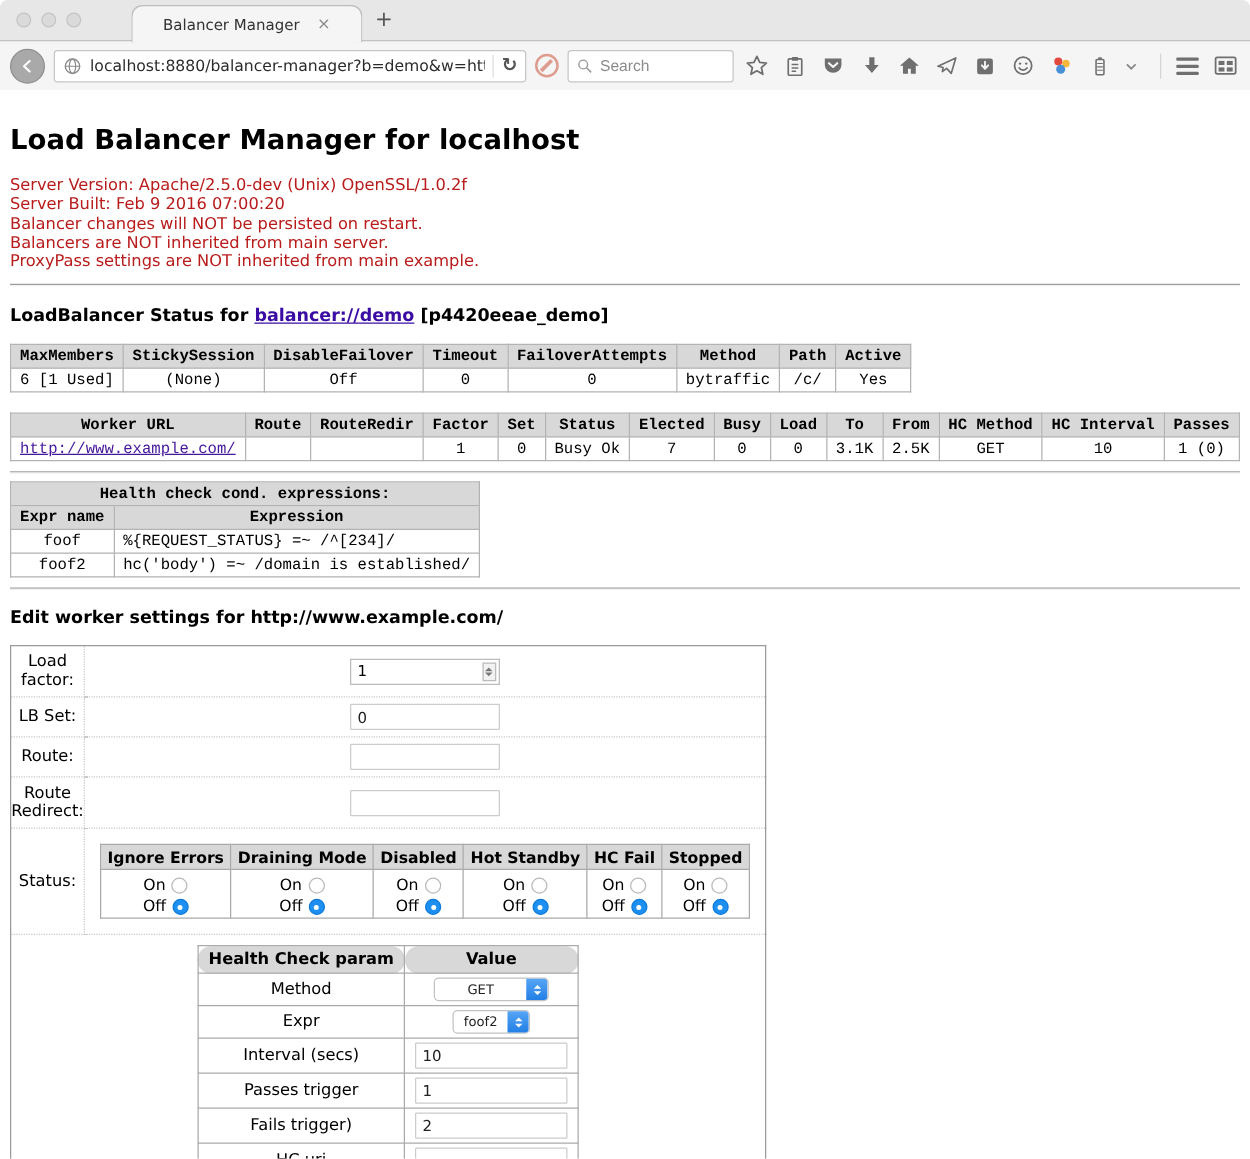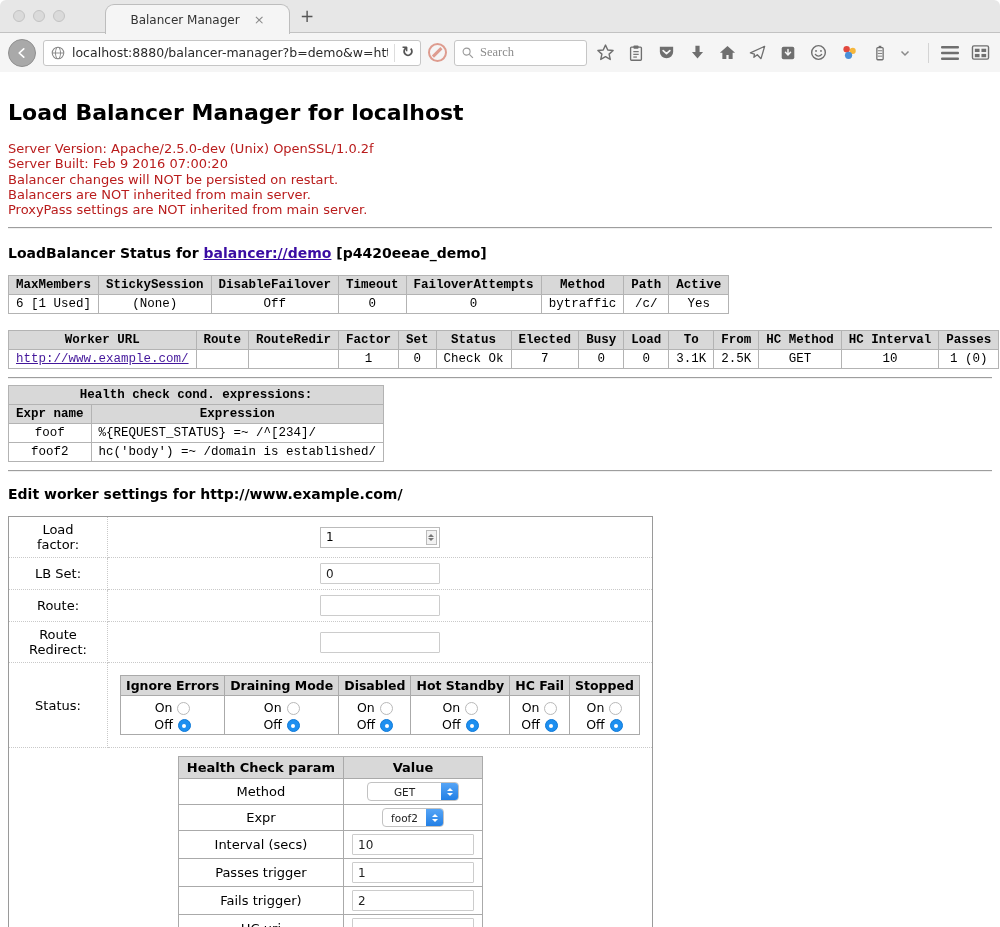--- a/index.html
+++ b/index.html
@@ -22,21 +22,21 @@
               display:flex; align-items:center; justify-content:center; }
   .urlbar { width:378px; min-width:378px; height:26px; background:#fff; border:1px solid #c6c6c6; border-radius:3px;
             display:flex; align-items:center; padding:0 6px; gap:6px; }
   .url-text { flex:1; font-size:12.5px; color:#2b2b2b; white-space:nowrap; overflow:hidden; }
   .url-div { width:1px; height:18px; background:#ddd; }
   .reload { font-size:15px; color:#555; font-weight:bold; line-height:1; }
   .block-icon { width:19px; height:19px; min-width:19px; border:2.5px solid #dc9384; border-radius:50%; position:relative; opacity:.9; }
   .block-icon::after { content:""; position:absolute; left:1px; top:6px; width:12px; height:2.5px; background:#dc9384; transform:rotate(-45deg); }
   .searchbar { width:133px; min-width:133px; height:26px; background:#fff; border:1px solid #c6c6c6; border-radius:3px;
                display:flex; align-items:center; padding:0 6px; gap:5px; }
-  .searchbar input { border:none; outline:none; width:90px; font-size:12.5px; font-family:Liberation Serif, serif; color:#333; background:transparent; }
+  .searchbar input { border:none; outline:none; width:90px; font-size:12.5px; font-family:Liberation Sans, sans-serif; color:#333; background:transparent; }
   .searchbar input::placeholder { color:#8c8c8c; }
   .tool-icon { width:24px; height:24px; display:flex; align-items:center; justify-content:center; }
   .flexspace { flex:1; }
   .nav-div { width:1px; height:20px; background:#d4d4d4; margin:0 2px; }
 
   
   .content { padding:0 8px; }
   h1 { font-size:22px; font-weight:bold; color:#000; margin:28px 0 16px; }
   .info { font-size:13px; color:#b91c1c; line-height:15.3px; }
   hr { border:none; height:2px; border-top:1px solid #9e9e9e; border-bottom:1px solid #f0f0f0; margin:10px 0 0; }
@@ -48,21 +48,21 @@
   table.data th, table.data td { border:1px solid #b3b3b3; padding:2px 7px; text-align:center; white-space:nowrap; }
   table.data th { background:#d8d8d8; }
   table.data td { background:#fff; }
 
   .balancer-table { min-width:612px; }
   .worker-table { width:960px; }
   .expr-table td.expr-val { text-align:left;border-radius:10px; }
 
   
   .form-table { border-collapse:collapse; width:564px; font-size:13px; margin-top:14px; border:1px solid #9a9a9a; }
-  .form-table > tbody > tr > td { border:1px dotted #c9c9c9; padding:5px 20px; text-align:center; vertical-align:middle; }
+  .form-table > tbody > tr > td { border:1px dotted #c9c9c9; padding:5px 0; text-align:center; vertical-align:middle; }
   .label-cell { width:100px; font-size:13px; }
 
   .text-input { width:120px; height:21px; border:1px solid #ccc; border-radius:1px; font-size:12px; padding:1px 5px;
                 font-family:inherit; color:#222; background:#fff; }
   .num-input { display:inline-flex; width:120px; height:21px; border:1px solid #bbb; background:#fff; align-items:center;
                justify-content:space-between; padding:0 2px 0 5px; font-size:12px; }
   .stepper { width:11px; height:15px; border:1px solid #bbb; background:#f2f2f2; display:flex; flex-direction:column;
              align-items:center; justify-content:center; gap:1px; }
   .stepper i { width:0; height:0; border-left:3px solid transparent; border-right:3px solid transparent; }
   .stepper .up { border-bottom:3px solid #777; }
@@ -71,21 +71,21 @@
   .status-table { border-collapse:collapse; width:100%; font-size:12.5px; }
   .status-table th, .status-table td { border:1px solid #aaa; padding:2px 5px; text-align:center; }
   .status-table th { background:#d8d8d8; white-space:nowrap; }
   .radio-line { display:flex; align-items:flex-end; justify-content:center; gap:5px; height:17px; }
   .radio { display:inline-block; width:13px; height:13px; border-radius:50%; background:#fff; border:1px solid #b9b9b9; }
   .radio.checked { background:#1d8ff0; border-color:#0f7ad8; position:relative; }
   .radio.checked::after { content:""; position:absolute; left:3.5px; top:3.5px; width:4px; height:4px; border-radius:50%; background:#fff; }
 
   .hc-table { border-collapse:collapse; font-size:13px; margin:0 auto; }
   .hc-table th, .hc-table td { border:1px solid #aaa; padding:3px 8px; text-align:center; }
-  .hc-table th { background:#d8d8d8; white-space:nowrap; }
+  .hc-table th { background:#d8d8d8; white-space:nowrap;border-radius:11px; }
   .hc-table .val-cell { width:136px; }
   .hc-table .text-input { width:122px; text-align:left; }
 
   .mac-select { display:inline-flex; height:19px; border:1px solid #c2c2c2; border-radius:4px; background:#fff;
                 align-items:center; overflow:hidden; font-size:10.5px; color:#222; }
   .mac-select .sel-text { padding:0 8px; flex:1; text-align:center; }
   .mac-select .sel-cap { width:17px; height:19px; background:linear-gradient(#59a7f7,#1f7de4); display:flex; flex-direction:column;
                          align-items:center; justify-content:center; gap:2px; }
   .sel-cap i { width:0; height:0; border-left:3px solid transparent; border-right:3px solid transparent; }
   .sel-cap .up { border-bottom:3.5px solid #fff; }
@@ -232,21 +232,21 @@
   </div>
 
   <div class="content">
     <h1>Load Balancer Manager for localhost</h1>
 
     <div class="info">
       <div>Server Version: Apache/2.5.0-dev (Unix) OpenSSL/1.0.2f</div>
       <div>Server Built: Feb 9 2016 07:00:20</div>
       <div>Balancer changes will NOT be persisted on restart.</div>
       <div>Balancers are NOT inherited from main server.</div>
-      <div>ProxyPass settings are NOT inherited from main server.</div>
+      <div>ProxyPass settings are NOT inherited from main example.</div>
     </div>
 
     <hr>
 
     <h3><span>LoadBalancer Status for </span><a href="#">balancer://demo</a><span> [p4420eeae_demo]</span></h3>
 
     <table class="data balancer-table">
       <tbody>
           <tr>
         <th>MaxMembers</th>
@@ -289,21 +289,21 @@
         <th>HC Interval</th>
         <th>Passes</th>
 
       </tr>
       <tr>
         <td><a href="#">http://www.example.com/</a></td>
         <td></td>
         <td></td>
         <td>1</td>
         <td>0</td>
-        <td>Check Ok</td>
+        <td>Busy Ok</td>
         <td>7</td>
         <td>0</td>
         <td>0</td>
         <td>3.1K</td>
         <td>2.5K</td>
         <td>GET</td>
         <td>10</td>
         <td>1 (0)</td>
 
       </tr>

